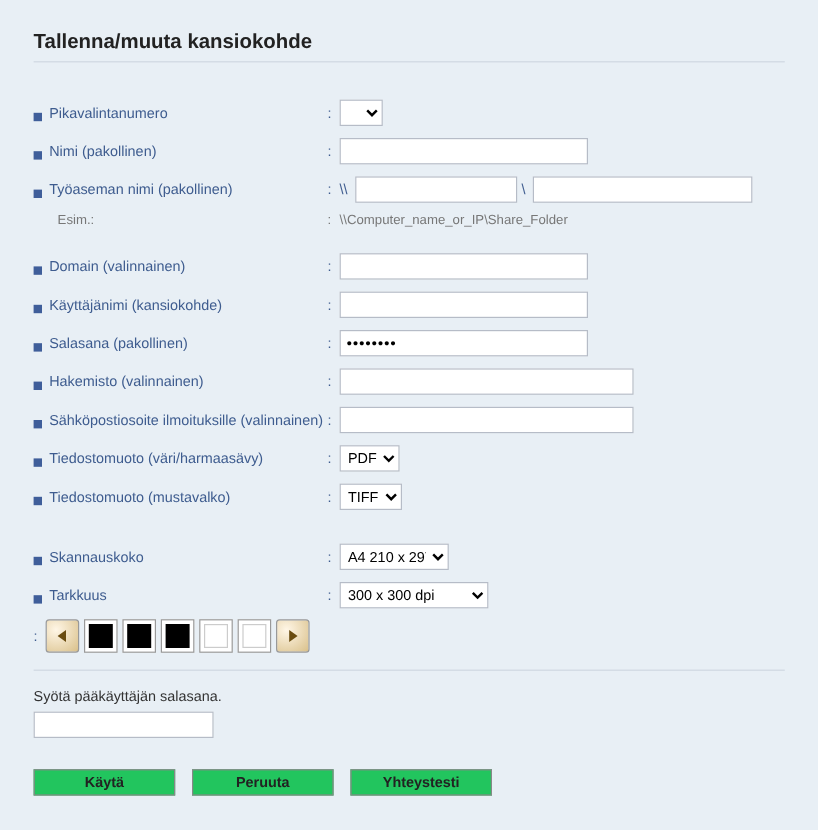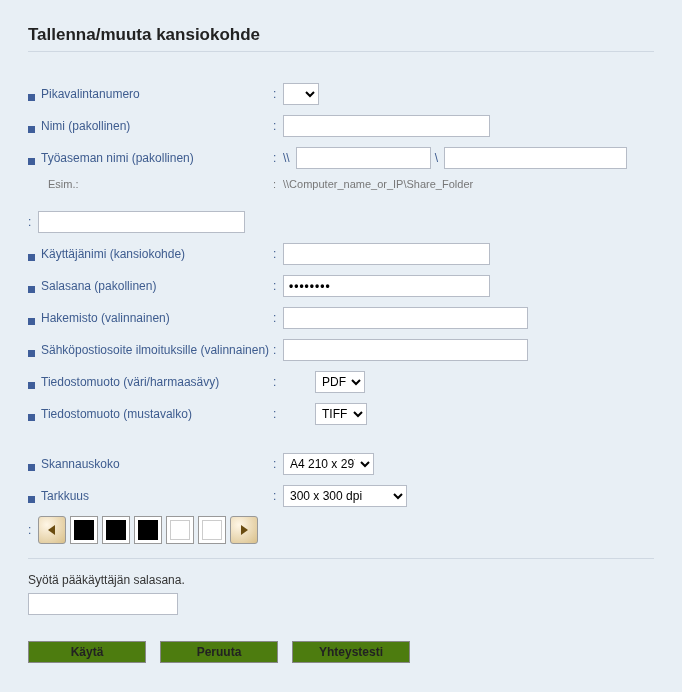--- a/index.html
+++ b/index.html
@@ -113,21 +113,21 @@
       margin-bottom: 26px;
     }
     .button-row {
       display: flex;
       gap: 14px;
     }
     .action-btn {
       width: 118px;
       height: 22px;
       border: 1px solid #888;
-      background: #4d7c0f;
+      background: #22c55e;
       font-family: inherit;
       font-size: 12px;
       font-weight: bold;
       color: #222;
       cursor: pointer;
     }
     .density-row {
       display: flex;
       align-items: center;
       gap: 4px;
@@ -150,21 +150,21 @@
       border: 1px solid #999;
       background: #fff;
       padding: 3px;
     }
     .swatch-inner {
       width: 100%;
       height: 100%;
     }
     .sblack { background: #000; }
     .swhite { background: #fff; border: 1px solid #ccc; }
-    .select-pad { padding-right: 18px; margin-left: 32px; }
+    .select-pad { padding-right: 18px; }
   </style>
 </head>
 <body>
 
 
 
 <div class="title">Tallenna/muuta kansiokohde</div>
 
 <div class="form-row">
   <div class="label-col">
@@ -202,20 +202,24 @@
   </div>
 </div>
 
 <div class="example-row">
   <div class="example-label">Esim.:</div>
   <span class="example-colon">:</span>
   <span class="example-val">\\Computer_name_or_IP\Share_Folder</span>
 </div>
 
 <div class="form-row">
+  <div class="label-col">
+      <span class="bullet"></span>
+      <span class="label-text">Domain (valinnainen)</span>
+    </div>
   <span class="colon">:</span>
   <div class="field-col">
       <input type="text" class="text-input w-med" style="">
     </div>
 </div>
 
 <div class="form-row">
   <div class="label-col">
       <span class="bullet"></span>
       <span class="label-text">Käyttäjänimi (kansiokohde)</span>

